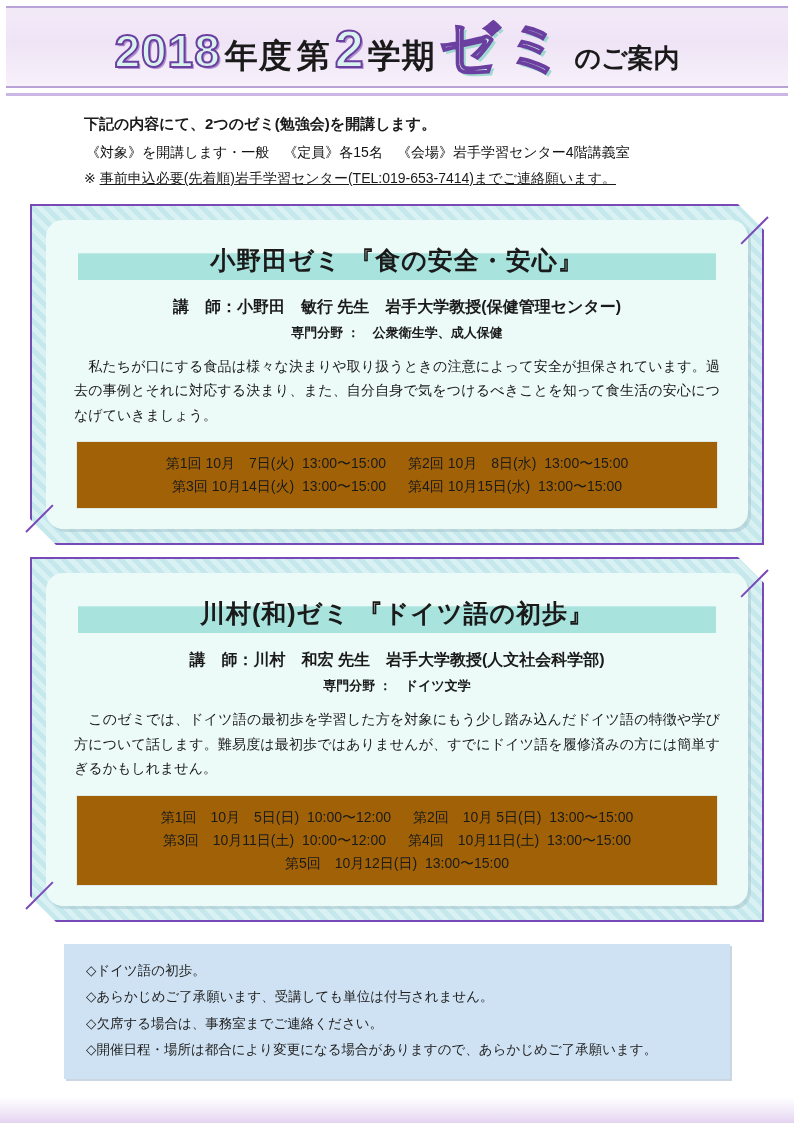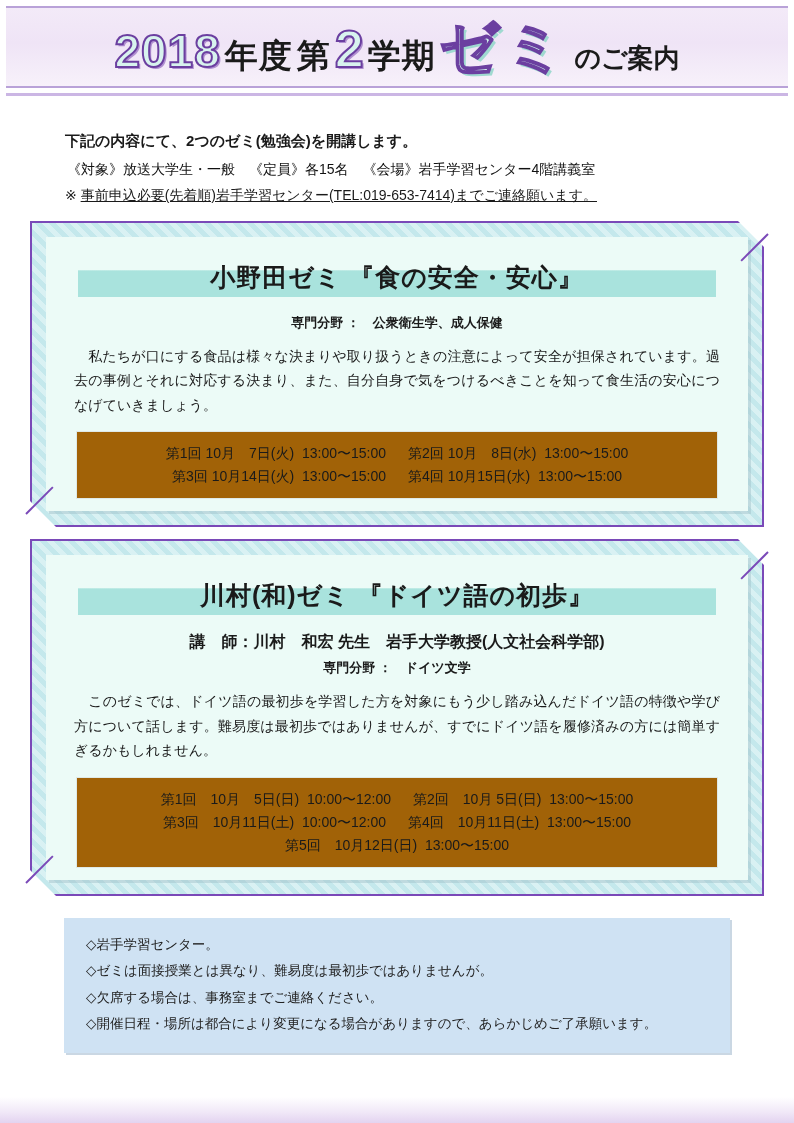--- a/index.html
+++ b/index.html
@@ -55,22 +55,22 @@
   }
   .ttl-small{
     font-size:26px;font-weight:bold;color:#1a1a1a;line-height:1;
   }
   .banner-rule{
     margin:5px 6px 0 6px;height:3px;background:#cbb6e4;
   }
 
   
   .intro{
-    margin:31px 0 0 0;
-    padding:0 43px;
+    margin:14px 0 0 0;
+    padding:0 62px;
     font-size:14.5px;
     line-height:1.9;
   }
   .intro .l1{font-weight:bold;font-size:15px;padding-left:22px;}
   .intro .l2{font-size:14px;padding-left:24px;color:#111;}
   .intro .l3{font-size:14px;padding-left:22px;}
   .intro .l3 .u{text-decoration:underline;}
 
   
   .card{
@@ -92,22 +92,23 @@
     border-bottom:26px solid #ffffff;
     border-right:26px solid transparent;
   }
   .corner-tr,.corner-bl{position:absolute;width:38px;height:2px;background:#7a49b8;z-index:3;}
   .corner-tr{top:10px;right:-6px;transform:rotate(-45deg);transform-origin:right center;}
   .corner-bl{bottom:10px;left:-6px;transform:rotate(-45deg);transform-origin:left center;}
 
   .card-inner{
     position:relative;z-index:2;
     background:#ecfbf7;
-    padding:16px 22px 12px 22px;
+    padding:16px 22px 20px 22px;
     box-shadow:3px 3px 0 rgba(160,190,200,.45);
+    border-radius:17px;
   }
   .card-title{
     text-align:center;
     font-size:25px;font-weight:bold;
     letter-spacing:1px;
     padding:4px 0 6px 0;
     background:linear-gradient(180deg,rgba(170,228,222,0) 30%,#a9e3dd 32%,#a9e3dd 92%,rgba(170,228,222,0) 94%);
     margin:4px 10px 14px 10px;
   }
   .lect-line{
@@ -165,31 +166,32 @@
     <span class="ttl-huge">2</span>
     <span class="ttl-mid">学期</span>
     <span class="ttl-zemi">ゼミ</span>
     <span class="ttl-small">のご案内</span>
   </div>
 </div>
 <div class="banner-rule"></div>
 
 <div class="intro">
   <div class="l1">下記の内容にて、2つのゼミ(勉強会)を開講します。</div>
-  <div class="l2">《対象》放送大学生・一般　《定員》各15名　《会場》岩手学習センター4階講義室</div>
+  <div class="l2">《対象》を開講します・一般　《定員》各15名　《会場》岩手学習センター4階講義室</div>
   <div class="l3">
     <span>※ </span><span class="u">事前申込必要(先着順)岩手学習センター(TEL:019-653-7414)までご連絡願います。</span>
   </div>
 </div>
 
 <div class="card">
   <div class="corner-tr"></div>
   <div class="corner-bl"></div>
   <div class="card-inner">
     <div class="card-title">小野田ゼミ 『食の安全・安心』</div>
+    <div class="lect-line">講　師：小野田　敏行 先生　岩手大学教授(保健管理センター)</div>
     <div class="field-line">専門分野 ：　公衆衛生学、成人保健</div>
     <div class="desc">　私たちが口にする食品は様々な決まりや取り扱うときの注意によって安全が担保されています。過去の事例とそれに対応する決まり、また、自分自身で気をつけるべきことを知って食生活の安心につなげていきましょう。</div>
     <div class="sched">
       <span class="row"><span>第1回 10月　7日(火)  13:00〜15:00</span><span class="gap"></span><span>第2回 10月　8日(水)  13:00〜15:00</span></span>
       <span class="row"><span>第3回 10月14日(火)  13:00〜15:00</span><span class="gap"></span><span>第4回 10月15日(水)  13:00〜15:00</span></span>
     </div>
   </div>
 </div>
 
 <div class="card">
@@ -202,19 +204,19 @@
     <div class="desc">　このゼミでは、ドイツ語の最初歩を学習した方を対象にもう少し踏み込んだドイツ語の特徴や学び方について話します。難易度は最初歩ではありませんが、すでにドイツ語を履修済みの方には簡単すぎるかもしれません。</div>
     <div class="sched">
       <span class="row"><span>第1回　10月　5日(日)  10:00〜12:00</span><span class="gap"></span><span>第2回　10月 5日(日)  13:00〜15:00</span></span>
       <span class="row"><span>第3回　10月11日(土)  10:00〜12:00</span><span class="gap"></span><span>第4回　10月11日(土)  13:00〜15:00</span></span>
       <span class="row"><span>第5回　10月12日(日)  13:00〜15:00</span></span>
     </div>
   </div>
 </div>
 
 <div class="notes">
-  <div>◇岩手学習センター。</div>
-  <div>◇ゼミは面接授業とは異なり、難易度は最初歩ではありませんが。</div>
+  <div>◇ドイツ語の初歩。</div>
+  <div>◇あらかじめご了承願います、受講しても単位は付与されません。</div>
   <div>◇欠席する場合は、事務室までご連絡ください。</div>
   <div>◇開催日程・場所は都合により変更になる場合がありますので、あらかじめご了承願います。</div>
 </div>
 
 <div class="footer-bar"></div>
 
 </body></html>

